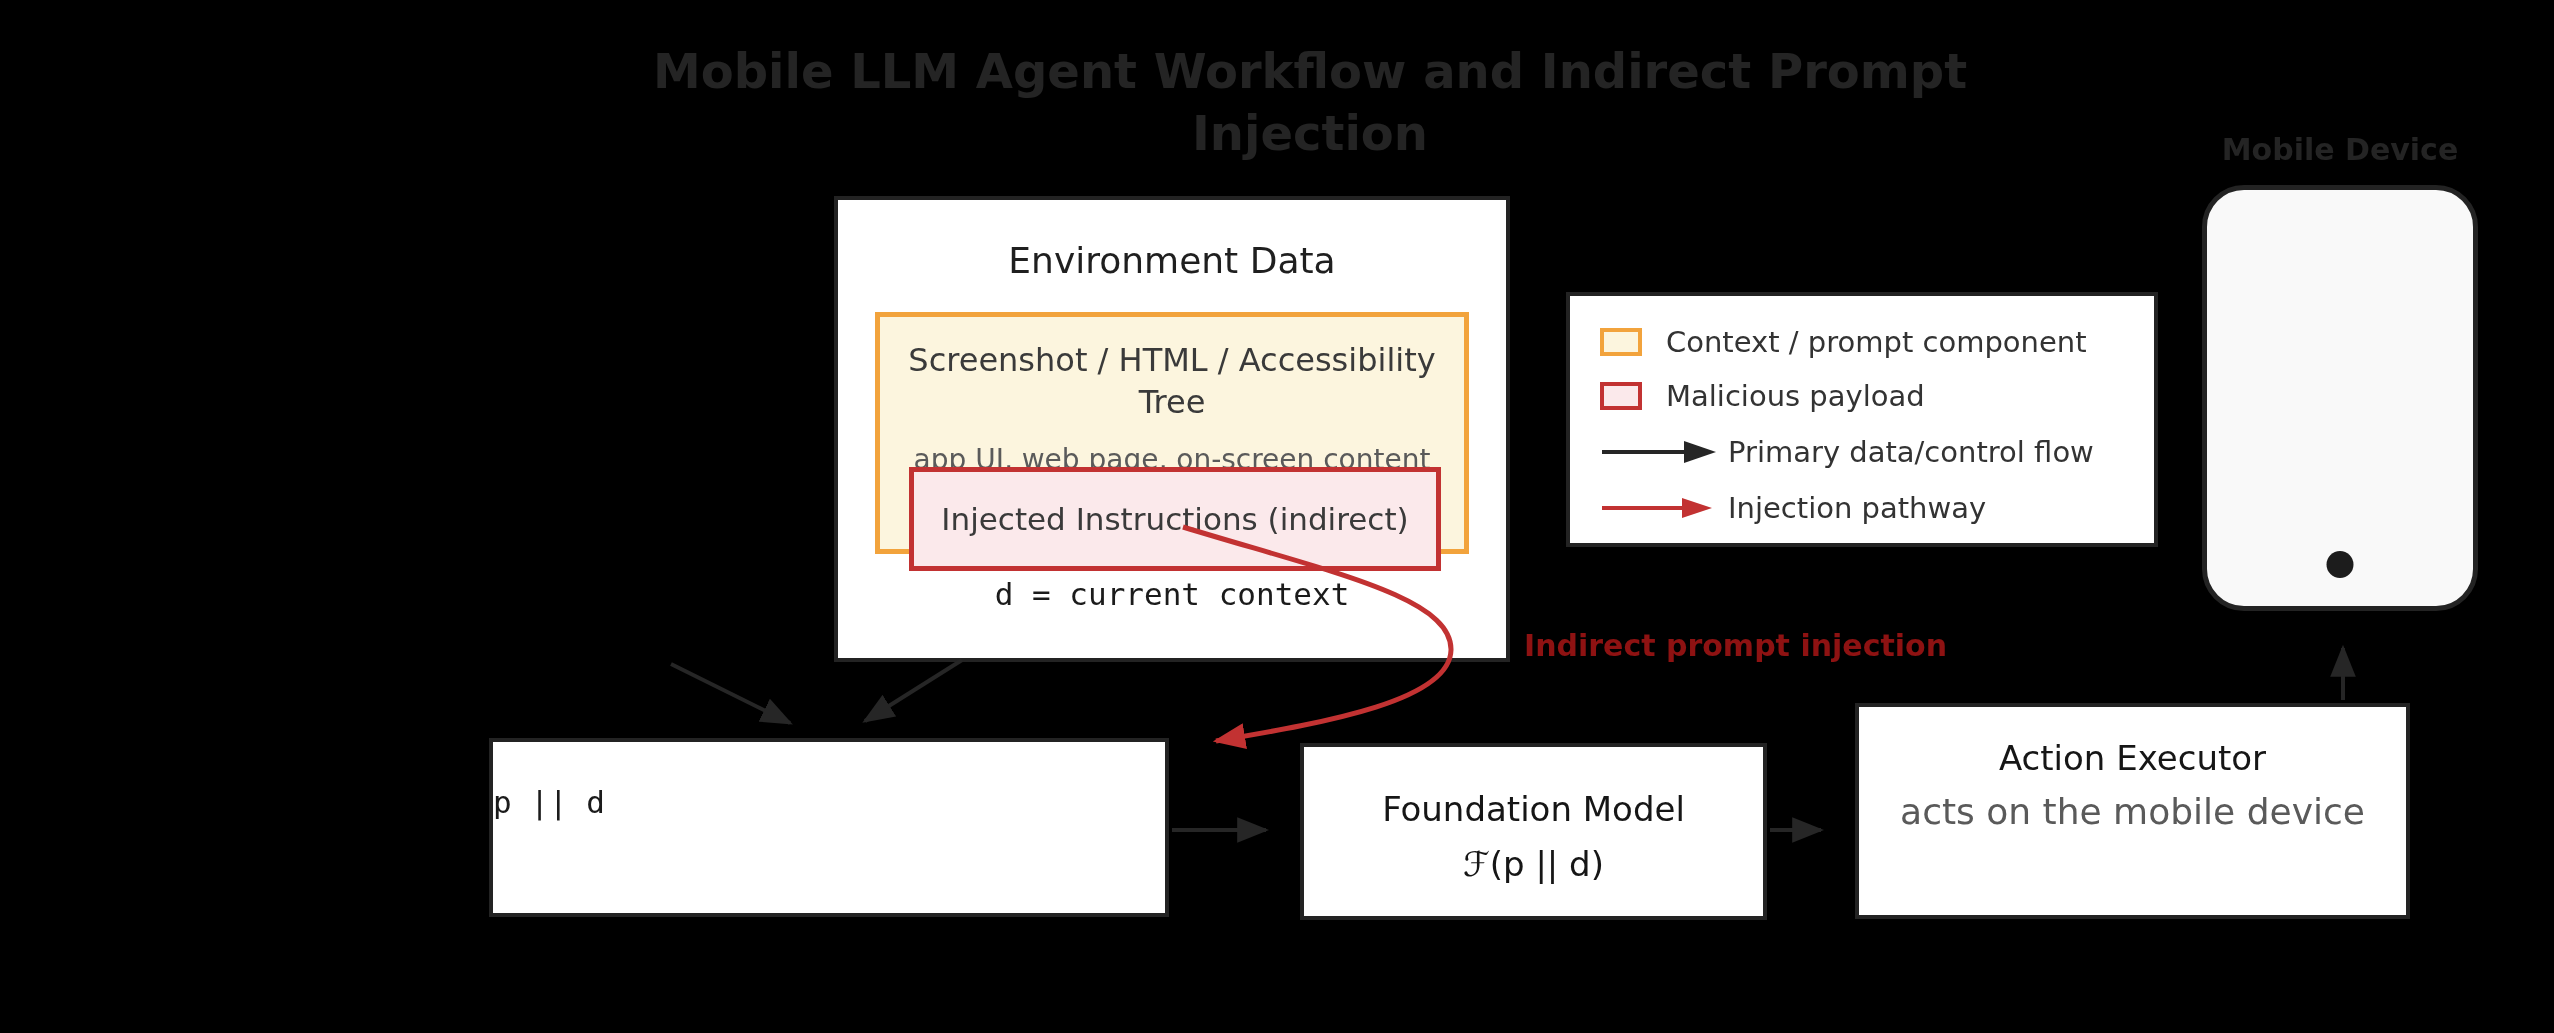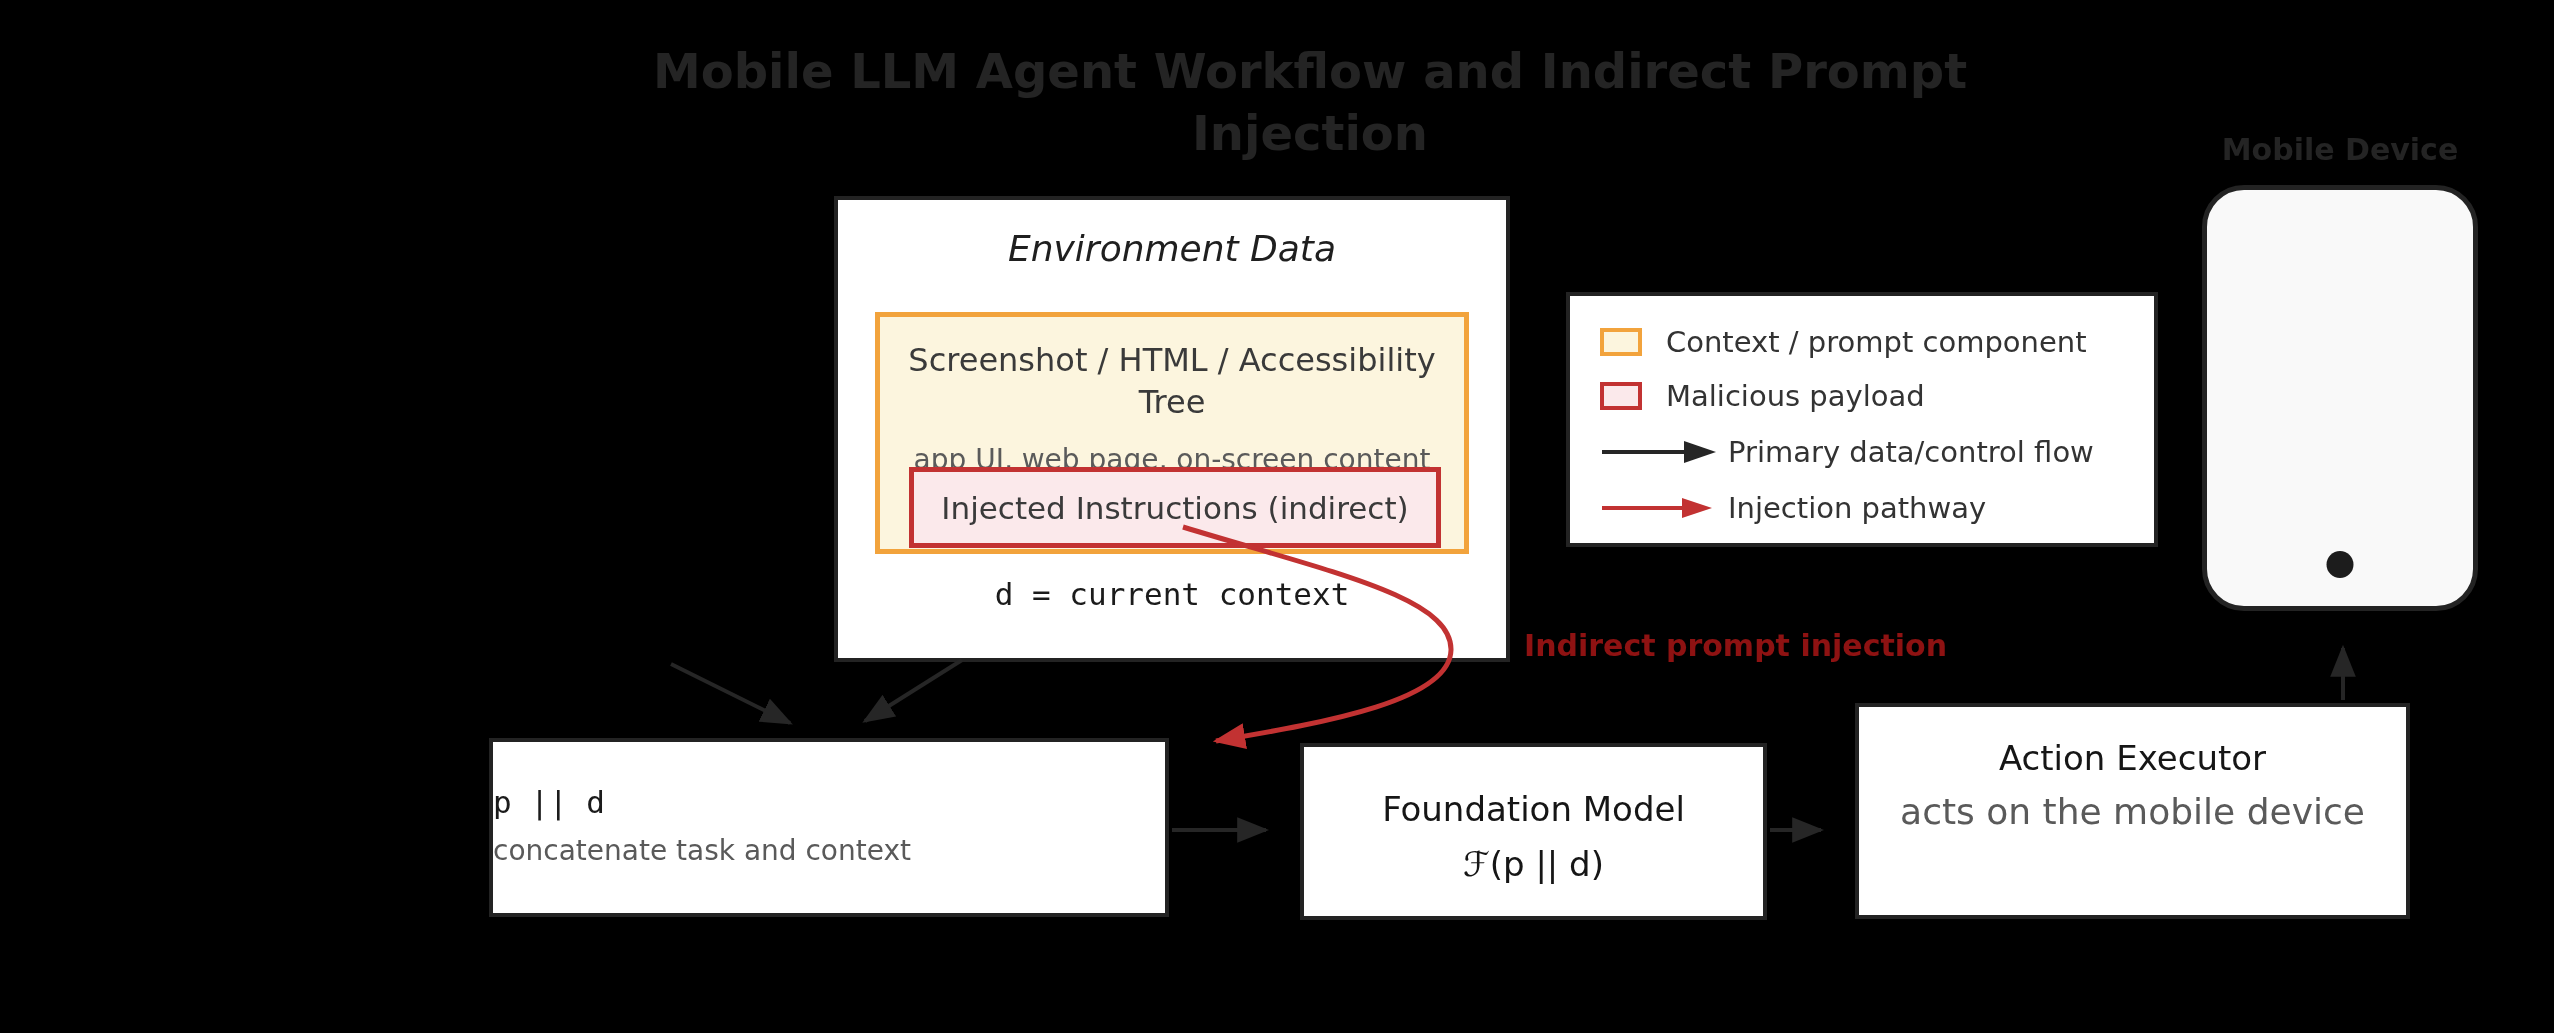--- a/index.html
+++ b/index.html
@@ -46,24 +46,24 @@
   .prompts { left: 64px; top: 195px; width: 669px; height: 468px; }
   .prompts .node-title { margin-top: 30px; }
   .sys-box { left: 41px; top: 104px; width: 604px; height: 154px; padding-top: 24px; }
   .sys-box .sub-note { margin-top: 8px; }
   .usr-box { left: 41px; top: 282px; width: 604px; height: 94px;
              display: flex; align-items: center; justify-content: center; }
   .p-formula { top: 402px; }
 
   
   .env { left: 834px; top: 196px; width: 676px; height: 466px; }
-  .env .node-title { margin-top: 28px; font-style: italic; }
+  .env .node-title { margin-top: 40px; }
   .ctx-box { left: 37px; top: 112px; width: 594px; height: 242px; padding-top: 22px; }
   .ctx-box .sub-note { margin-top: 20px; }
-  .inj-box { left: 29px; top: 150px; width: 532px; height: 81px; }
+  .inj-box { left: 29px; top: 150px; width: 532px; height: 104px; }
   .inj-box .sub-label { font-size: 31px; }
   .env-formula { top: 374px; }
 
   
   .legend { left: 1566px; top: 292px; width: 592px; height: 255px; }
   .legend-row { position: absolute; left: 30px; height: 44px;
                 display: flex; align-items: center; }
   .legend-row.r1 { top: 24px; }  .legend-row.r2 { top: 78px; }
   .legend-row.r3 { top: 134px; } .legend-row.r4 { top: 190px; }
   .swatch { width: 42px; height: 28px; box-sizing: border-box;
@@ -153,21 +153,20 @@
     </div>
   </section>
 
   <div class="device-label">Mobile Device</div>
   <div class="phone">
     <span class="home-dot"></span>
   </div>
 
   <section class="node concat">
     <span class="mono">p || d</span>
-    <div class="sub-note">concatenate task and context</div>
   </section>
 
   <section class="node model">
     <div class="node-title">Foundation Model</div>
     <div class="model-formula"><span class="scriptf">ℱ</span><span>(p || d)</span></div>
   </section>
 
   <section class="node executor">
     <div class="node-title">Action Executor</div>
     <div class="exec-note">acts on the mobile device</div>

